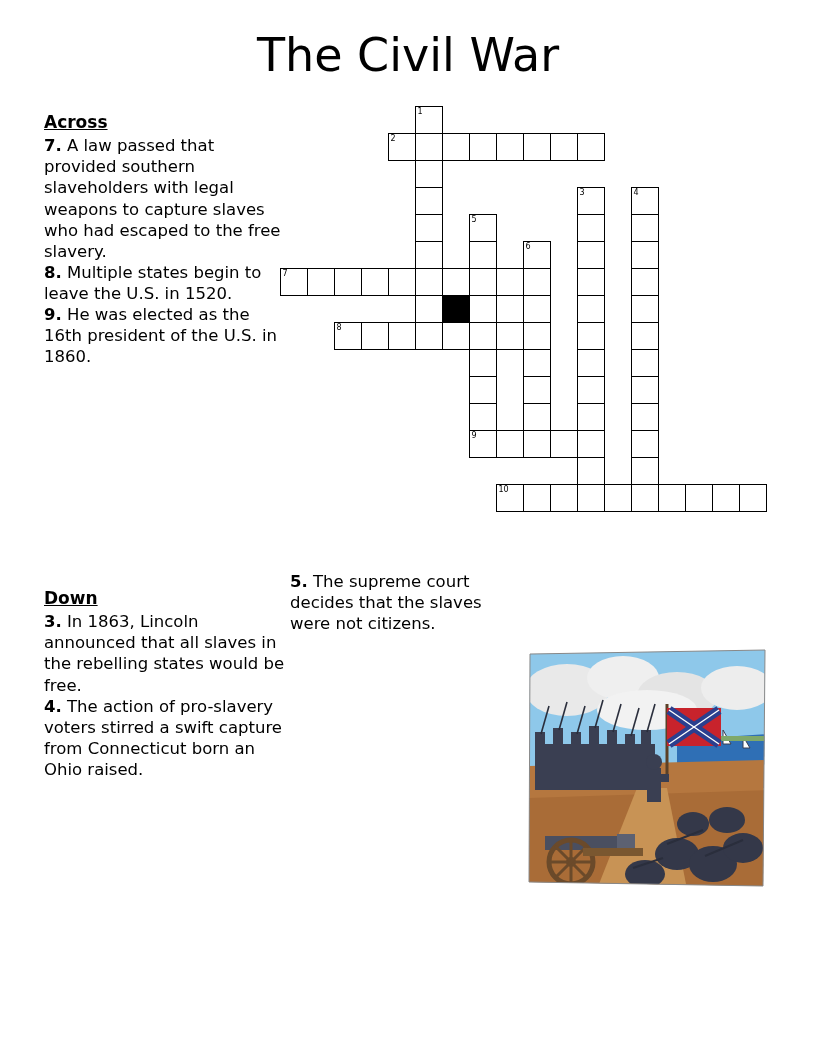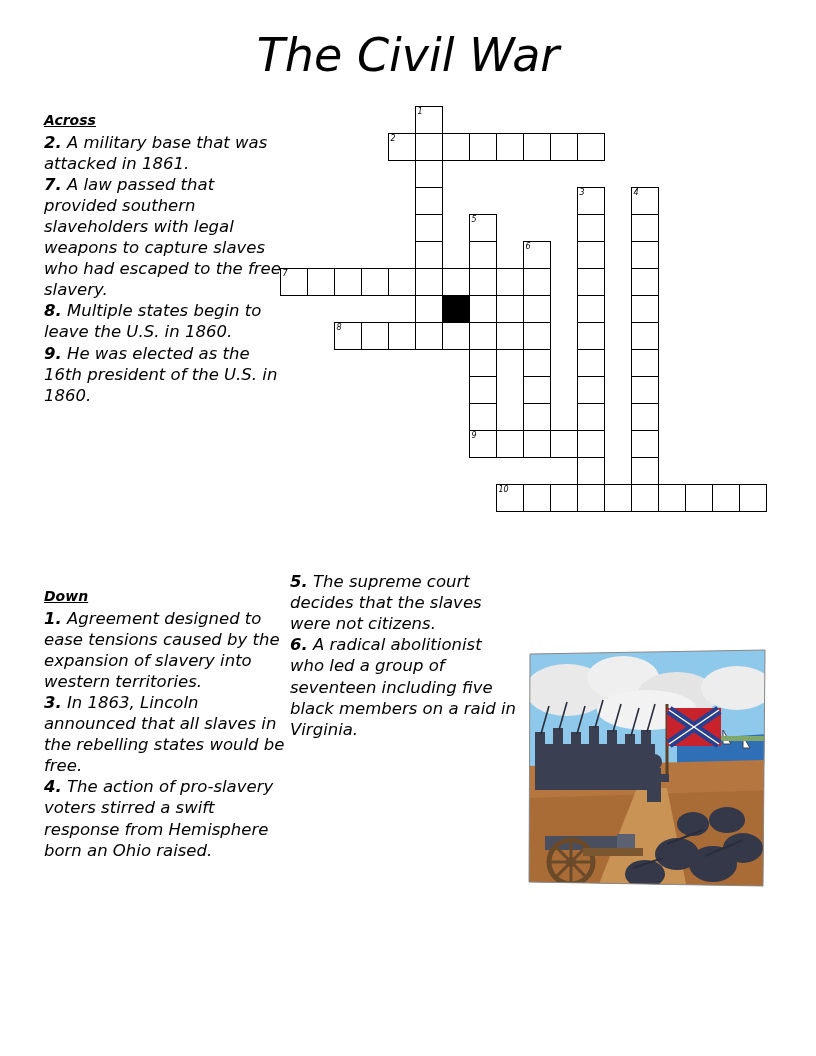--- a/index.html
+++ b/index.html
@@ -12,35 +12,34 @@
     background: #ffffff;
     font-family: "DejaVu Sans", sans-serif;
     color: #000000;
     position: relative;
     overflow: hidden;
   }
   .page {
     position: relative;
     width: 816px;
     height: 1056px;
-    font-style: italic;
   }
   .title {
     text-align: center;
     font-size: 46px;
     font-weight: normal;
     letter-spacing: 0px;
     margin: 0;
     padding-top: 28px;
     font-family: "DejaVu Sans", sans-serif;
   }
 
   
   .clue-heading {
-    font-size: 14px;
+    font-size: 17px;
     font-weight: bold;
     text-decoration: underline;
     margin: 0 0 2px 0;
     line-height: 1.25;
   }
   .clue {
     font-size: 16.5px;
     line-height: 1.28;
     margin: 0 0 0 0;
   }
@@ -110,36 +109,33 @@
 </style>
 </head>
 <body>
 
 <div class="page">
 
   <h1 class="title">The Civil War</h1>
 
   <div id="across-block">
     <div class="clue-heading">Across</div>
-    <div class="clue"><b>2.</b> <span>A military base that was attacked in 1861.</span></div>
     <div class="clue"><b>7.</b> <span>A law passed that provided southern slaveholders with legal weapons to capture slaves who had escaped to the free slavery.</span></div>
-    <div class="clue"><b>8.</b> <span>Multiple states begin to leave the U.S. in 1860.</span></div>
+    <div class="clue"><b>8.</b> <span>Multiple states begin to leave the U.S. in 1520.</span></div>
     <div class="clue"><b>9.</b> <span>He was elected as the 16th president of the U.S. in 1860.</span></div>
   </div>
 
   <div id="down-block">
     <div class="clue-heading">Down</div>
-    <div class="clue"><b>1.</b> <span>Agreement designed to ease tensions caused by the expansion of slavery into western territories.</span></div>
     <div class="clue"><b>3.</b> <span>In 1863, Lincoln announced that all slaves in the rebelling states would be free.</span></div>
-    <div class="clue"><b>4.</b> <span>The action of pro-slavery voters stirred a swift response from Hemisphere born an Ohio raised.</span></div>
+    <div class="clue"><b>4.</b> <span>The action of pro-slavery voters stirred a swift capture from Connecticut born an Ohio raised.</span></div>
   </div>
 
   <div id="down-col2">
     <div class="clue"><b>5.</b> <span>The supreme court decides that the slaves were not citizens.</span></div>
-    <div class="clue"><b>6.</b> <span>A radical abolitionist who led a group of seventeen including five black members on a raid in Virginia.</span></div>
   </div>
 
   <div id="grid">
       <div class="cell" style="left: 135px; top: 0px;">
         <span class="num">1</span>
       </div>
       <div class="cell" style="left: 108px; top: 27px;">
         <span class="num">2</span>
       </div>
       <div class="cell" style="left: 135px; top: 27px;"></div>

